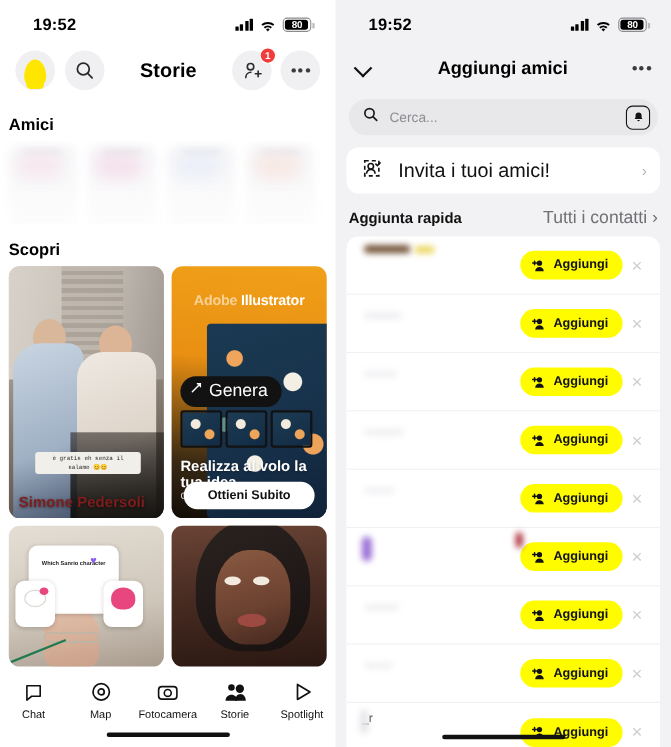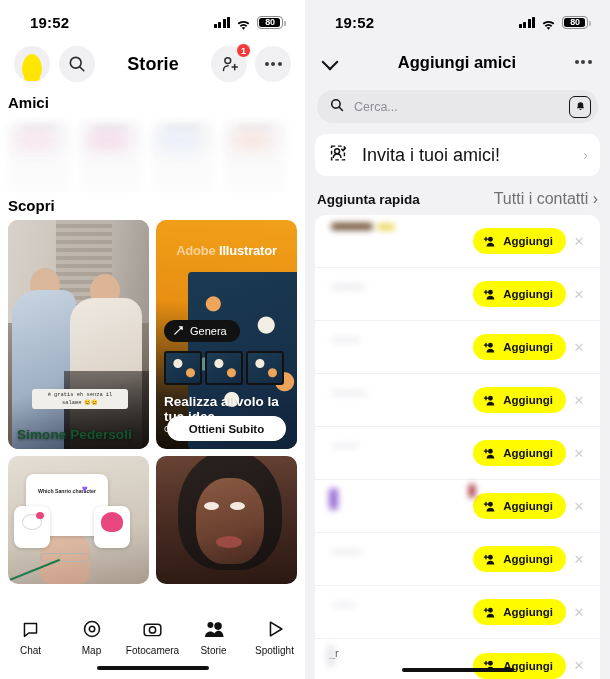--- a/index.html
+++ b/index.html
@@ -76,20 +76,21 @@
     font-weight:bold; display:flex; align-items:center; justify-content:center;
     border: 1.5px solid #fff;
   }
   .dots { display:flex; gap:2.5px; }
   .dots i { width:4px; height:4px; border-radius:50%; background:#3b3b3e; display:block;}
 
   
   .sec-title {
     font-size: 15px; font-weight: bold; color:#000;
     padding: 4px 8px 6px 8px;
+    margin-top: 11px;
   }
   .friend-strip { height: 76px; position: relative; overflow:hidden; padding: 0 8px;}
   .friend-strip .ghost {
     position:absolute; top:4px; width:62px; height:90px; border-radius:10px;
     background: linear-gradient(180deg, rgba(245,245,247,.95), rgba(255,255,255,1));
     filter: blur(4px);
   }
   .friend-strip .gl { position:absolute; width:34px; height:5px; border-radius:3px;
     background:#ececef; filter: blur(2.2px); top: 8px; }
   .friend-strip .gp { position:absolute; width:40px; height:22px; border-radius:7px;
@@ -123,21 +124,21 @@
       border-radius:50%; background:#dcb596;}
   .ph1 .chair { position:absolute; left:56px; bottom:0; width:86px; height:78px;
       background: linear-gradient(180deg,rgba(30,26,22,.55),rgba(16,14,12,.92));}
   .cap-bubble {
     position:absolute; left:24px; bottom:40px; width:96px;
     background:#f1efe9; border-radius:3px; padding:2px 3px;
     font-family:"Liberation Mono", monospace; font-size:5.4px; line-height:1.5;
     text-align:center; color:#2d2d2d;
   }
   .card-name {
-    position:absolute; left:9px; bottom:7px; color:#14532d;
+    position:absolute; left:9px; bottom:7px; color:#7f1d1d;
     font-size:13.5px; font-weight:bold; letter-spacing:.1px;
     text-shadow: 0 1px 3px rgba(0,0,0,.6);
   }
 
   
   .ad { background: linear-gradient(185deg,#f0a019 0%,#e98f12 38%,#3a2a14 78%,#120d07 100%); }
   .ad-logo {
     position:absolute; top:23px; left:0; right:0; text-align:center;
     color:#fff; font-size:13px; font-weight:bold; letter-spacing:-.2px;
   }
@@ -149,21 +150,21 @@
       radial-gradient(circle at 68% 30%, #f4efe4 0 8px, transparent 9px),
       radial-gradient(circle at 84% 62%, #eea35a 0 9px, transparent 10px),
       radial-gradient(circle at 38% 72%, #f6f1e6 0 7px, transparent 8px),
       radial-gradient(circle at 14% 52%, #5d8f93 0 6px, transparent 7px),
       linear-gradient(160deg,#1b3a52,#17304a 60%,#0f2238);
     border-radius: 4px;
   }
   .genera {
     position:absolute; left:8px; top:100px; background:#121212;
     color:#fff; border-radius: 16px; padding: 5px 13px 5px 9px;
-    font-size:11px; display:flex; align-items:flex-start; gap:6px;
+    font-size:16px; display:flex; align-items:flex-start; gap:6px;
   }
   .thumbs { position:absolute; left:8px; top:131px; display:flex; gap:3px; }
   .thumbs div {
     width: 38px; height: 34px; border: 2.5px solid #121212; border-radius:3px;
     background:
       radial-gradient(circle at 35% 35%, #f3ecdd 0 4px, transparent 5px),
       radial-gradient(circle at 72% 66%, #eda559 0 4px, transparent 5px),
       linear-gradient(150deg,#1e3c55,#122b44);
   }
   .ad-head {

